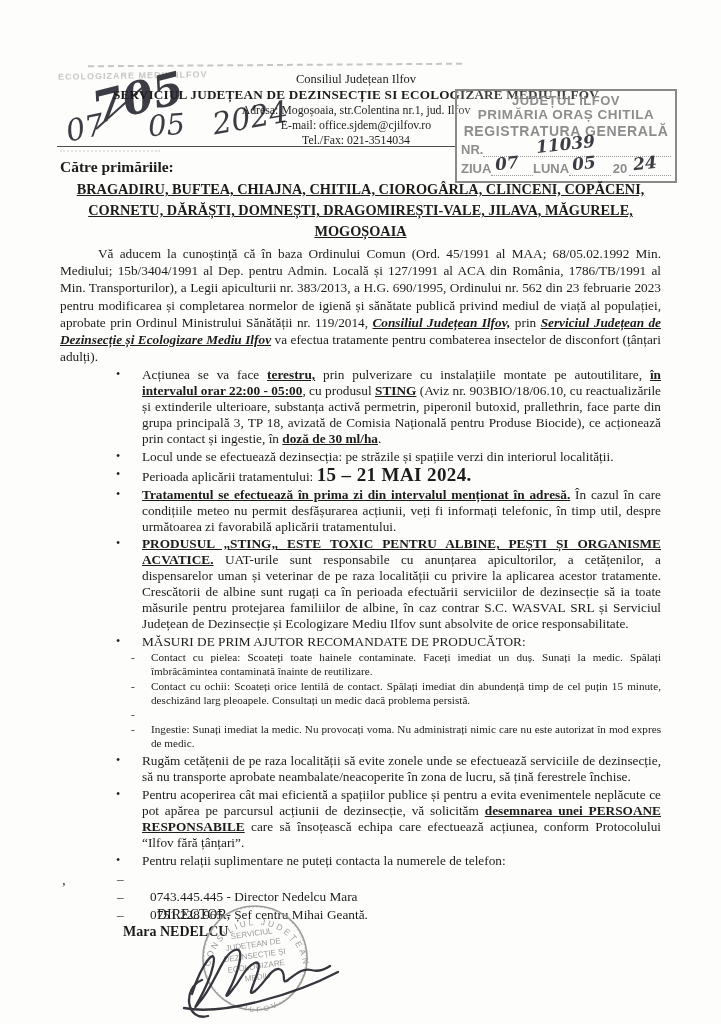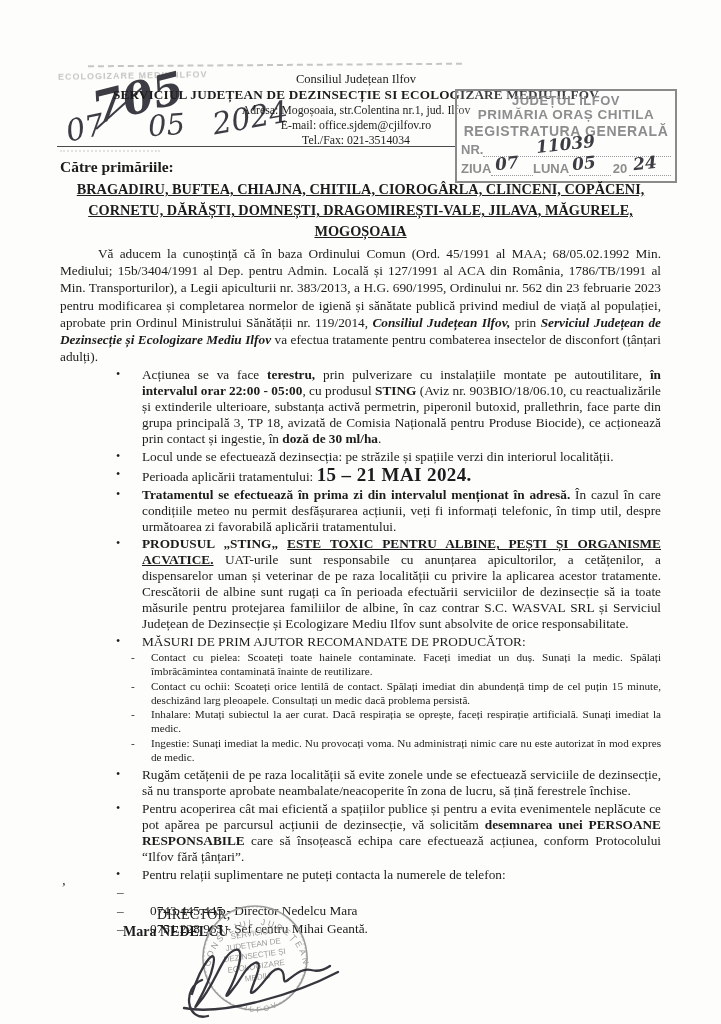--- a/index.html
+++ b/index.html
@@ -39,21 +39,21 @@
   .rs-ziua{margin-top:4px;}
   .rs-ziua .dotted{max-width:46px;}
   .rs-ziua .hwv{left:8%;}
   .y20{margin:0 2px;}
   
   .content{position:absolute;left:60px;top:157px;width:601px;font-size:13.3px;line-height:17.2px;}
   .addressee{width:392px;font-weight:bold;font-size:15.5px;line-height:20px;}
   .recipients{font-weight:bold;font-size:14.3px;line-height:21px;text-align:center;margin-top:2px;}
   .recipients div{text-decoration:underline;}
   .intro{margin:3px 0 1px;text-indent:38px;text-align:justify;}
-  .b{font-weight:bold;} .u{text-decoration:underline;} .i{font-style:italic;}
+  .b{font-weight:bold;text-decoration:underline;} .u{text-decoration:underline;} .i{font-style:italic;}
   .lg{font-size:19px;font-weight:bold;letter-spacing:.4px;}
   .bullets{margin-top:2px;}
   .brow{display:flex;line-height:15.9px;margin-top:2px;}
   .bmark{flex:none;width:26px;margin-left:56px;font-size:12px;}
   .btext{flex:1;text-align:justify;}
   .srow{display:flex;font-size:11.2px;line-height:13.9px;margin-top:1px;}
   .smark{flex:none;width:20px;margin-left:71px;}
   .stext{flex:1;text-align:justify;}
   .prow{display:flex;line-height:17.4px;margin-top:1px;}
   .pmark{flex:none;width:33px;margin-left:57px;}
@@ -154,21 +154,20 @@
       <div class="srow">
         <span class="smark">-</span>
         <span class="stext">Contact cu pielea: Scoateți toate hainele contaminate. Faceți imediat un duș. Sunați la medic. Spălați îmbrăcămintea contaminată înainte de reutilizare.</span>
       </div>
       <div class="srow">
         <span class="smark">-</span>
         <span class="stext">Contact cu ochii: Scoateți orice lentilă de contact. Spălați imediat din abundență timp de cel puțin 15 minute, deschizând larg pleoapele. Consultați un medic dacă problema persistă.</span>
       </div>
       <div class="srow">
         <span class="smark">-</span>
-        <span class="stext">Inhalare: Mutați subiectul la aer curat. Dacă respirația se oprește, faceți respirație artificială. Sunați imediat la medic.</span>
       </div>
       <div class="srow">
         <span class="smark">-</span>
         <span class="stext">Ingestie: Sunați imediat la medic. Nu provocați voma. Nu administrați nimic care nu este autorizat în mod expres de medic.</span>
       </div>
 
       <div class="brow">
         <span class="bmark">•</span>
         <span class="btext"><span>Rugăm cetățenii de pe raza localității să evite zonele unde se efectuează serviciile de dezinsecție, să nu transporte aprobate neambalate/neacoperite în zona de lucru, să țină ferestrele închise.</span></span>
       </div>

